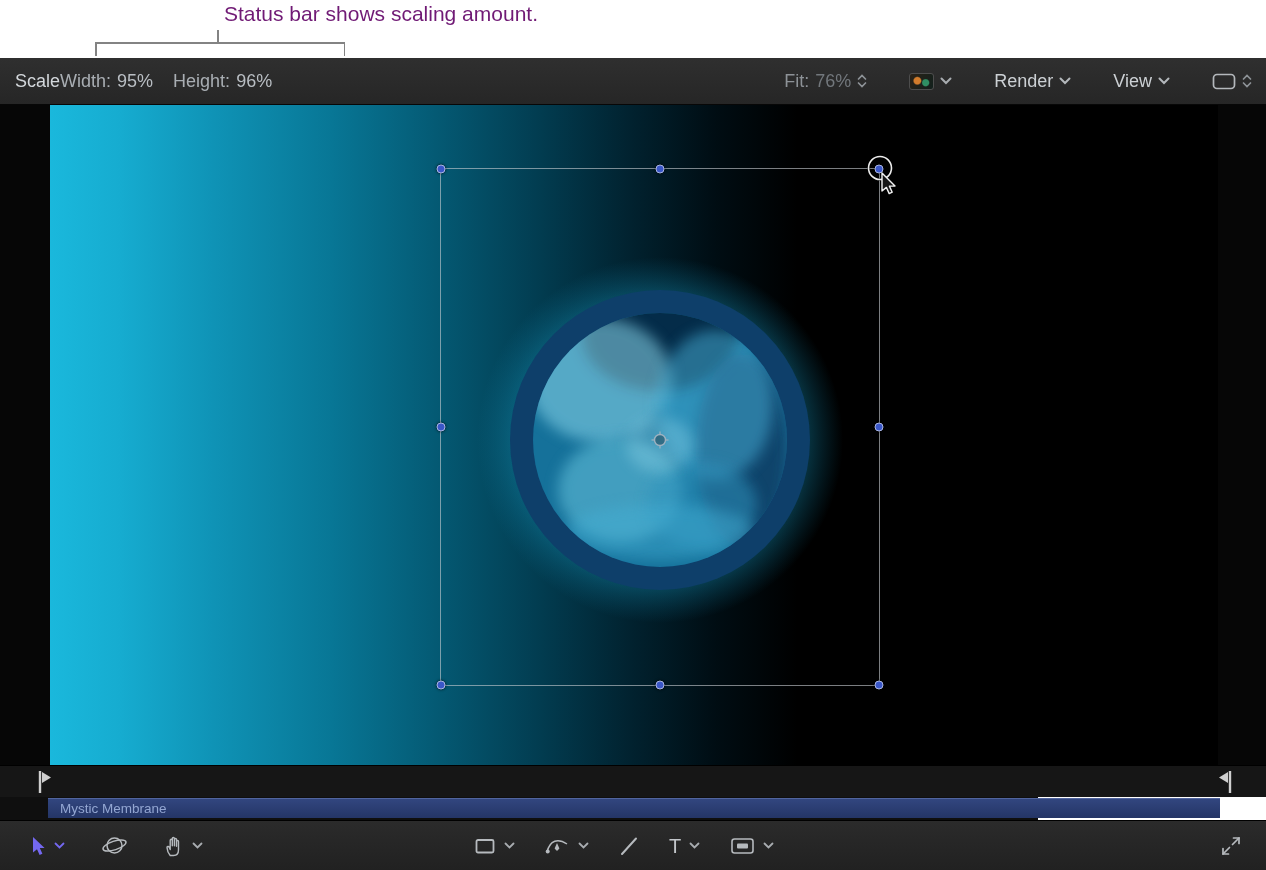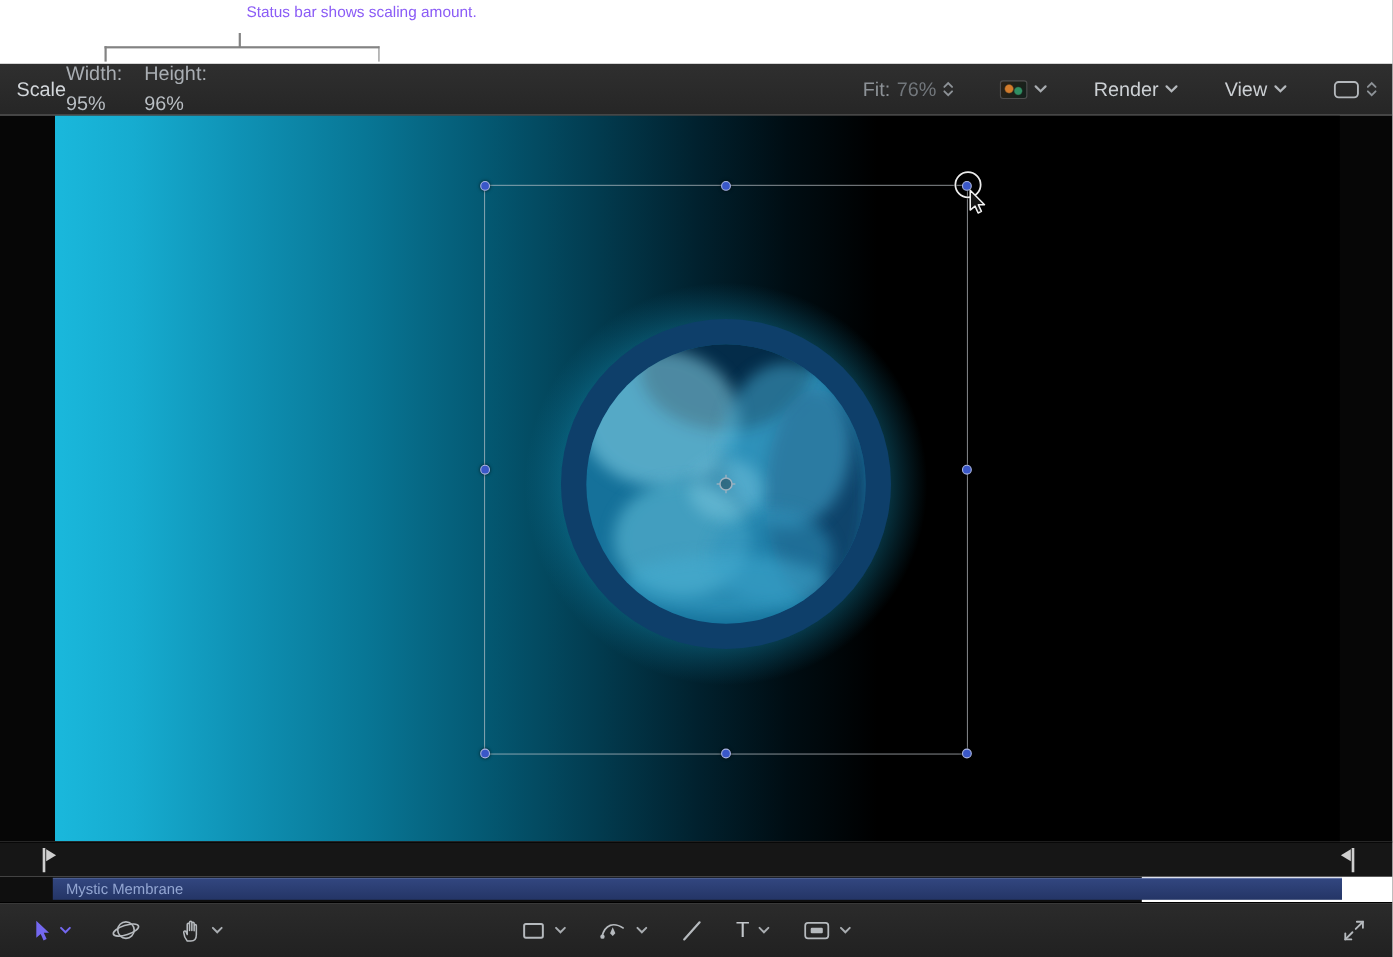--- a/index.html
+++ b/index.html
@@ -1,33 +1,33 @@
 <!DOCTYPE html>
 <html><head>
 <meta charset="utf-8">
 <style>
   * { box-sizing: border-box; }
   body { margin:0; background:#ffffff; font-family:"Liberation Sans","DejaVu Sans",sans-serif; }
   .page { position:relative; width:1266px; height:870px; background:#ffffff; overflow:hidden; }
 
   
   .annotation-area { position:absolute; top:0; left:0; width:100%; height:58px; background:#fff; }
-  .annotation-text { position:absolute; left:224px; top:2px; font-size:14px; color:#8b5cf6; }
+  .annotation-text { position:absolute; left:224px; top:2px; font-size:21px; color:#701a75; }
   .bracket { position:absolute; background:#838383; }
   .bracket.h   { left:95px;  top:42px; width:250px; height:1.5px; }
   .bracket.stem{ left:217px; top:30px; width:1.5px; height:13px; }
   .bracket.tl  { left:95px;  top:42px; width:1.5px; height:14px; }
   .bracket.tr  { left:343.5px; top:42px; width:1.5px; height:14px; }
 
   
   .status-bar { position:absolute; top:58px; left:0; width:100%; height:47px;
     background:linear-gradient(#2f2f2f,#262626); border-bottom:1px solid #070707; }
   .sb-left { position:absolute; left:15px; top:0; height:100%; display:flex; align-items:center; font-size:18px; }
   .sb-tool { color:#d3d7db; }
-  .sb-pair { display:flex; gap:6px; margin-right:20px;flex-direction:column; }
+  .sb-pair { display:flex; gap:6px; margin-right:20px; }
   .sb-pair .lab { color:#a9aeb3; }
   .sb-pair .val { color:#b9bec3; }
   .sb-right { position:absolute; right:14px; top:0; height:100%; display:flex; align-items:center; gap:42px; font-size:18px; }
   .grp { display:flex; align-items:center; gap:6px; cursor:default; }
   .fit-lab { color:#8d9297; }
   .fit-val { color:#72777c; }
   .menu-lab { color:#ccd0d4; }
   .swatch { width:25px; height:17px; border-radius:3px; border:1px solid #4d4d4d;
     background:
       radial-gradient(circle at 32% 45%, #d27c2c 0 3.2px, rgba(0,0,0,0) 4.5px),

